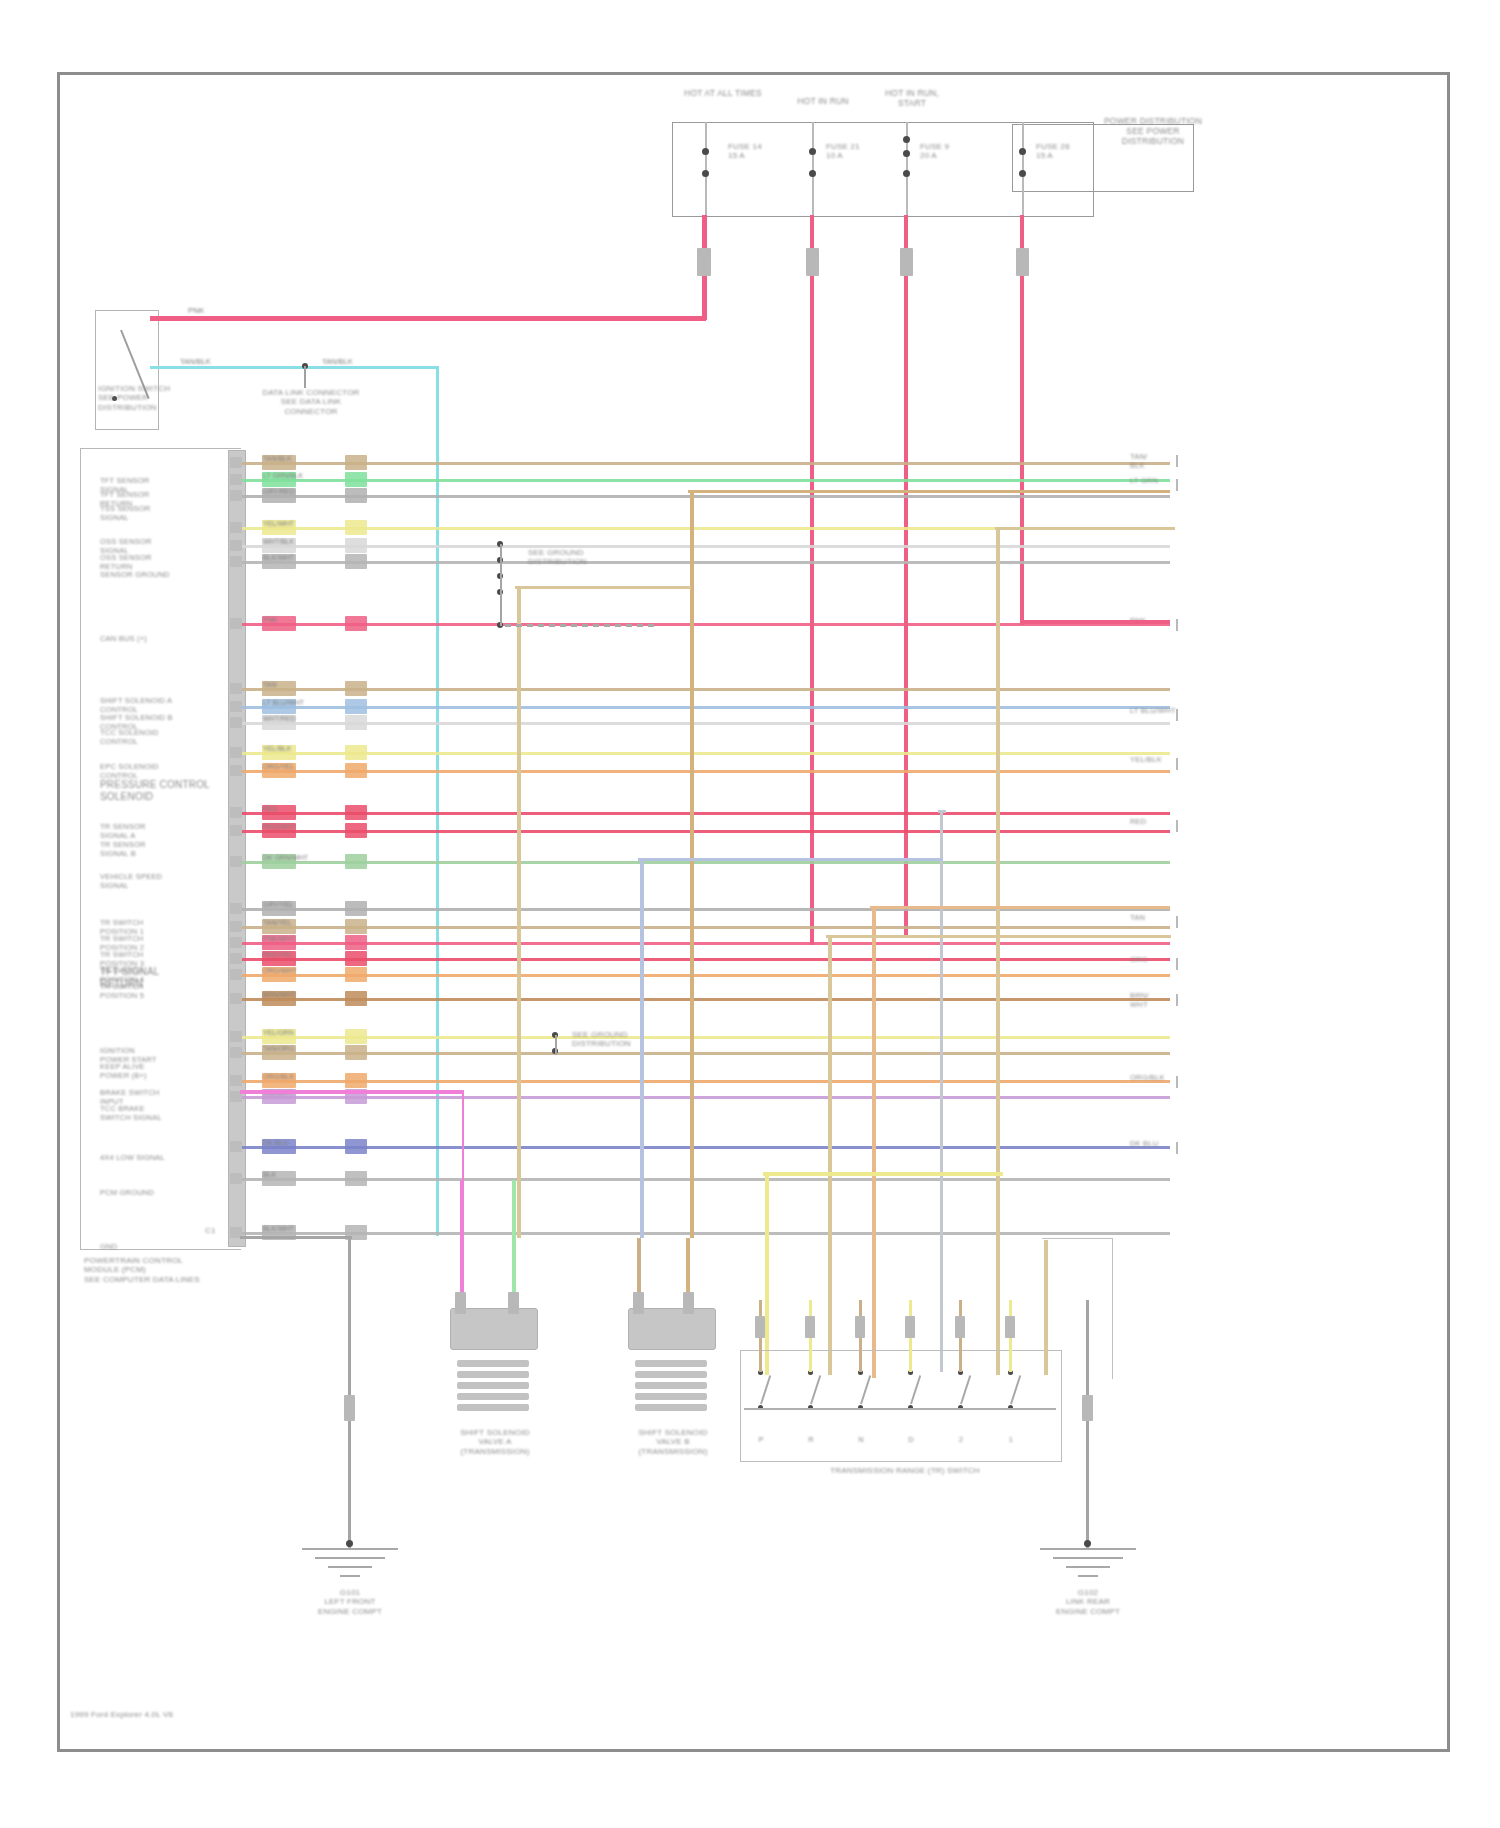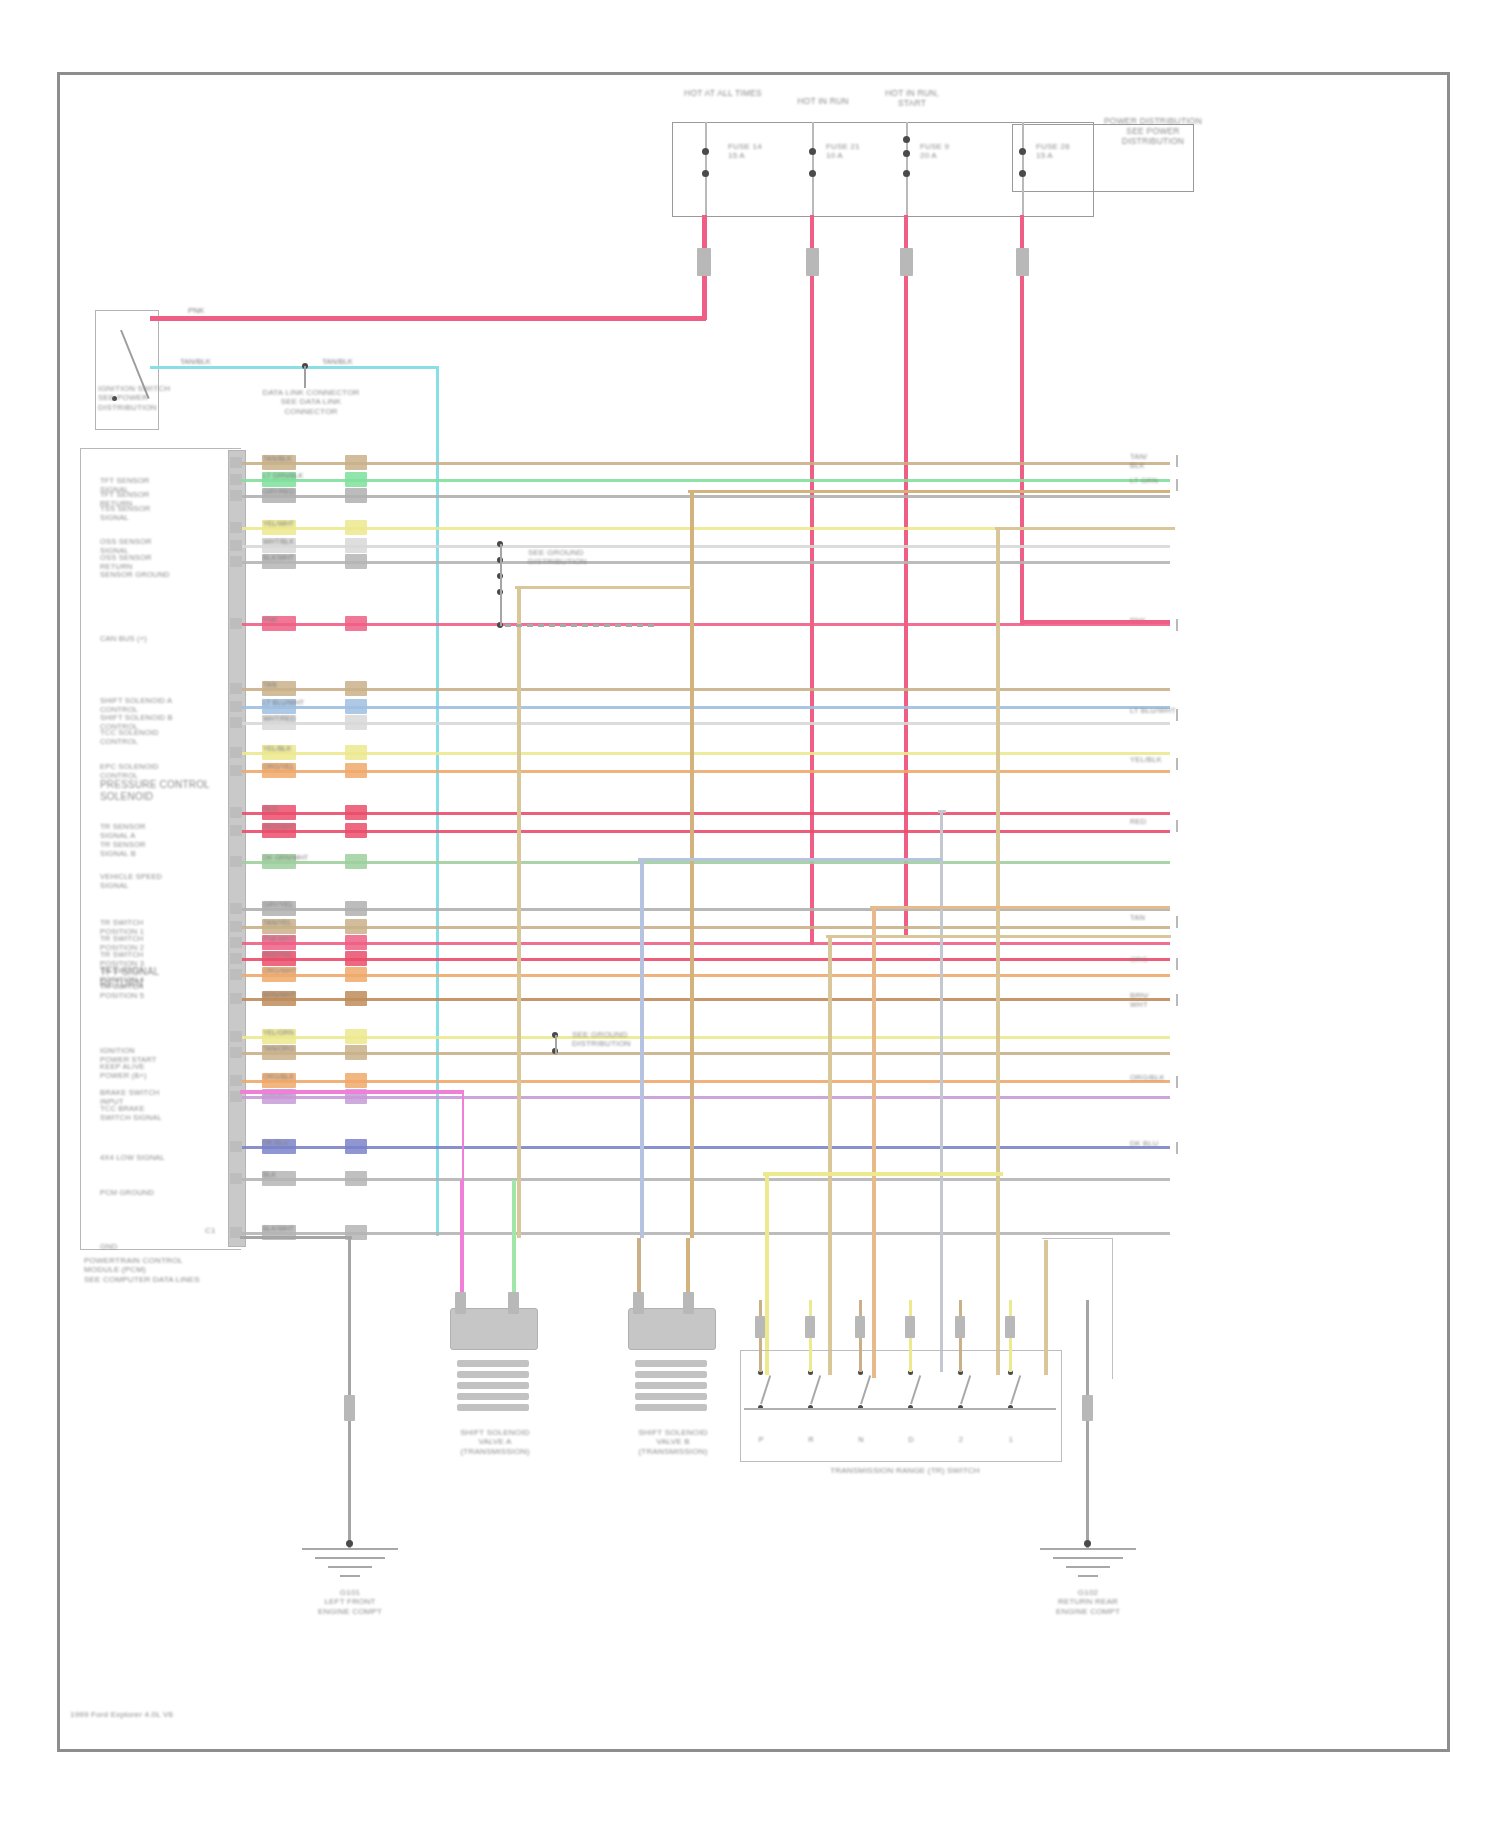--- a/index.html
+++ b/index.html
@@ -472,18 +472,18 @@
   <div class="w" style="left:1086px;top:1300px;width:3px;height:248px;background:#a5a5a5;"></div>
   <div class="cterm" style="left:1082px;top:1395px;width:11px;height:26px;"></div>
   <div class="dot" style="left:1084px;top:1540px;width:7px;height:7px;"></div>
   <div class="gnd" style="left:1038px;top:1548px;width:100px;height:34px;">
     <i style="top:0;width:96px;"></i>
       <i style="top:9px;width:70px;"></i>
     <i style="top:18px;width:44px;"></i>
       <i style="top:27px;width:20px;"></i>
   </div>
   <div class="lbl c" style="left:1038px;top:1588px;width:100px;font-size:8px;">G102
-RETURN REAR
+LINK REAR
 ENGINE COMPT</div>
 
   <div class="lbl" style="left:70px;top:1710px;font-size:8px;">1999 Ford Explorer 4.0L V6</div>
 
 </div>
 
 </body></html>

